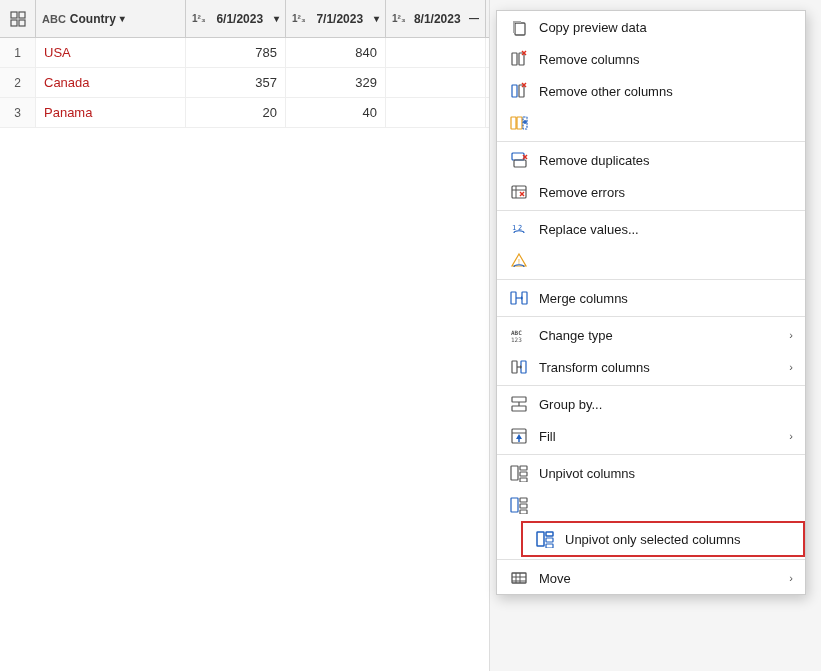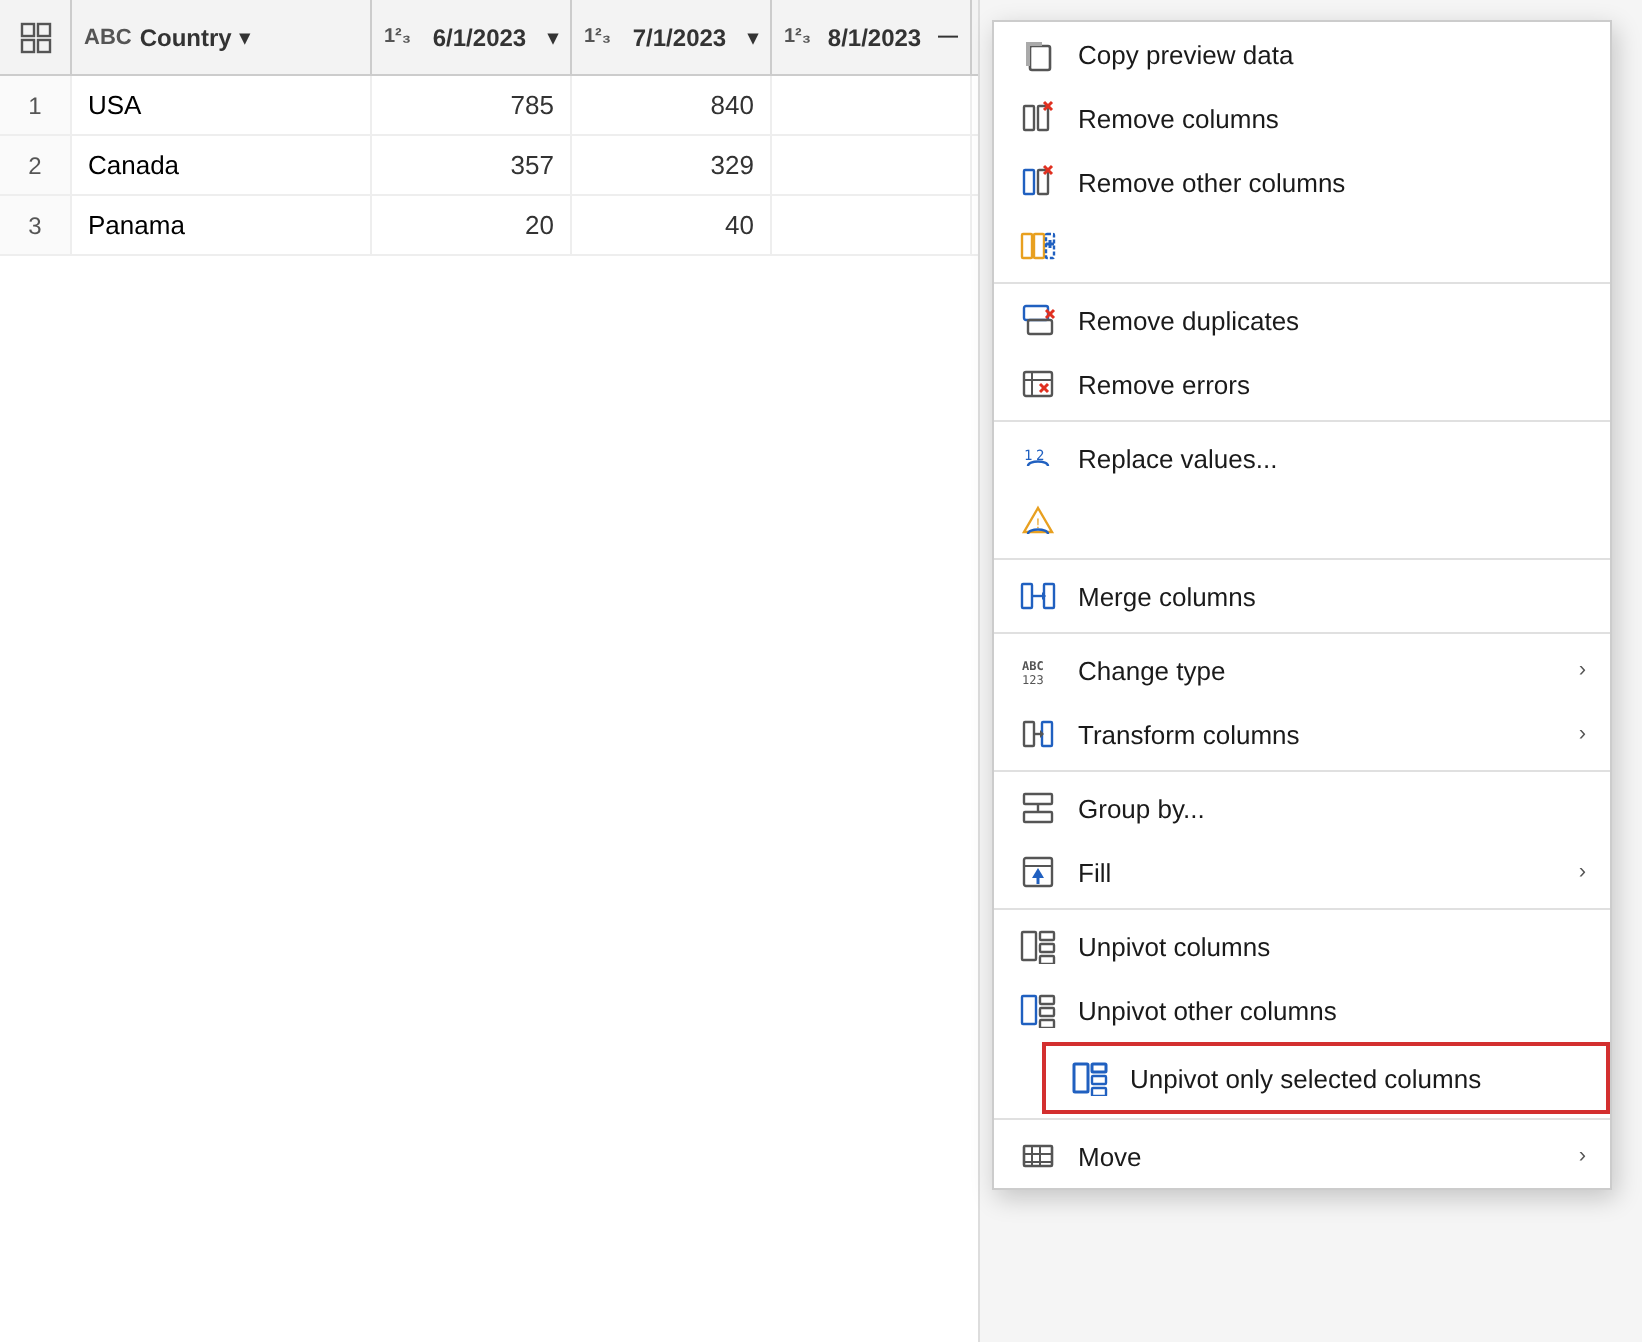--- a/index.html
+++ b/index.html
@@ -78,21 +78,21 @@
     }
 
     .cell.row-num {
       width: 36px;
       justify-content: center;
       color: #555;
       font-size: 12px;
       background: #fafafa;
     }
 
-    .cell.country-cell { width: 150px; color: #000000; }
+    .cell.country-cell { width: 150px; color: #b91c1c; }
     .cell.date-cell { width: 100px; justify-content: flex-end; color: #333; }
 
     
     .context-menu {
       position: absolute;
       top: 10px;
       left: 496px;
       width: 310px;
       background: #fff;
       border: 1px solid #ccc;
@@ -427,21 +427,20 @@
 
   <div class="menu-item">
     <span class="menu-icon">
       <svg viewBox="0 0 18 18" fill="none">
         <rect x="1" y="2" width="7" height="14" rx="0.5" stroke="#2060c0" stroke-width="1.2"></rect>
         <rect x="10" y="2" width="7" height="4" rx="0.5" stroke="#555" stroke-width="1.2"></rect>
         <rect x="10" y="8" width="7" height="4" rx="0.5" stroke="#555" stroke-width="1.2"></rect>
         <rect x="10" y="14" width="7" height="4" rx="0.5" stroke="#555" stroke-width="1.2"></rect>
       </svg>
     </span>
-    <span class="label-text">Unpivot other columns</span>
   </div>
 
   <div class="menu-item highlighted">
     <span class="menu-icon">
       <svg viewBox="0 0 18 18" fill="none">
         <rect x="1" y="2" width="7" height="14" rx="0.5" stroke="#2060c0" stroke-width="1.5"></rect>
         <rect x="10" y="2" width="7" height="4" rx="0.5" stroke="#2060c0" stroke-width="1.5"></rect>
         <rect x="10" y="8" width="7" height="4" rx="0.5" stroke="#2060c0" stroke-width="1.2"></rect>
         <rect x="10" y="14" width="7" height="4" rx="0.5" stroke="#2060c0" stroke-width="1.2"></rect>
       </svg>

